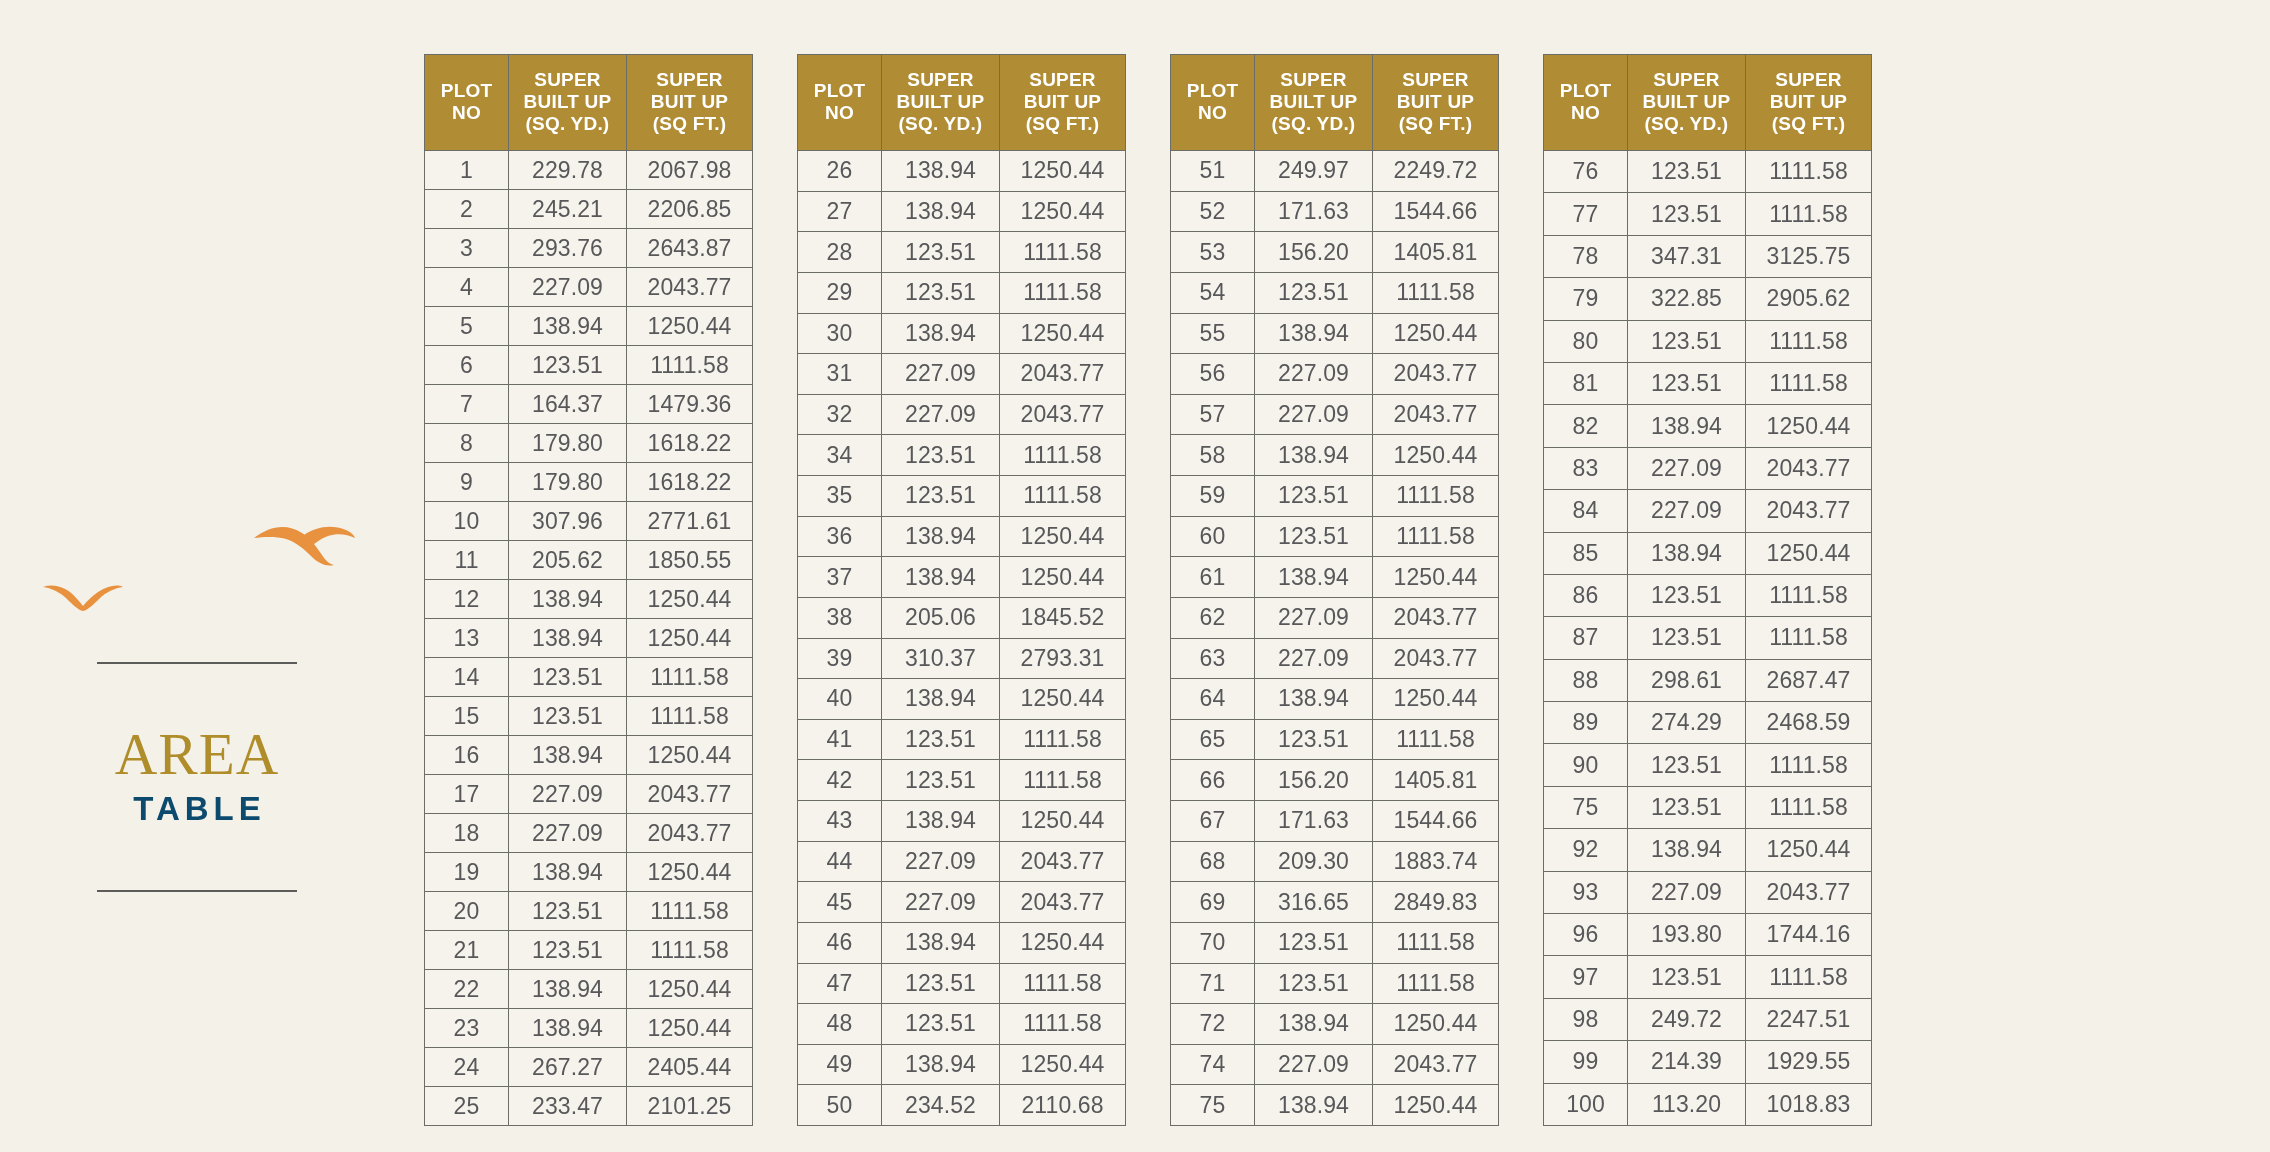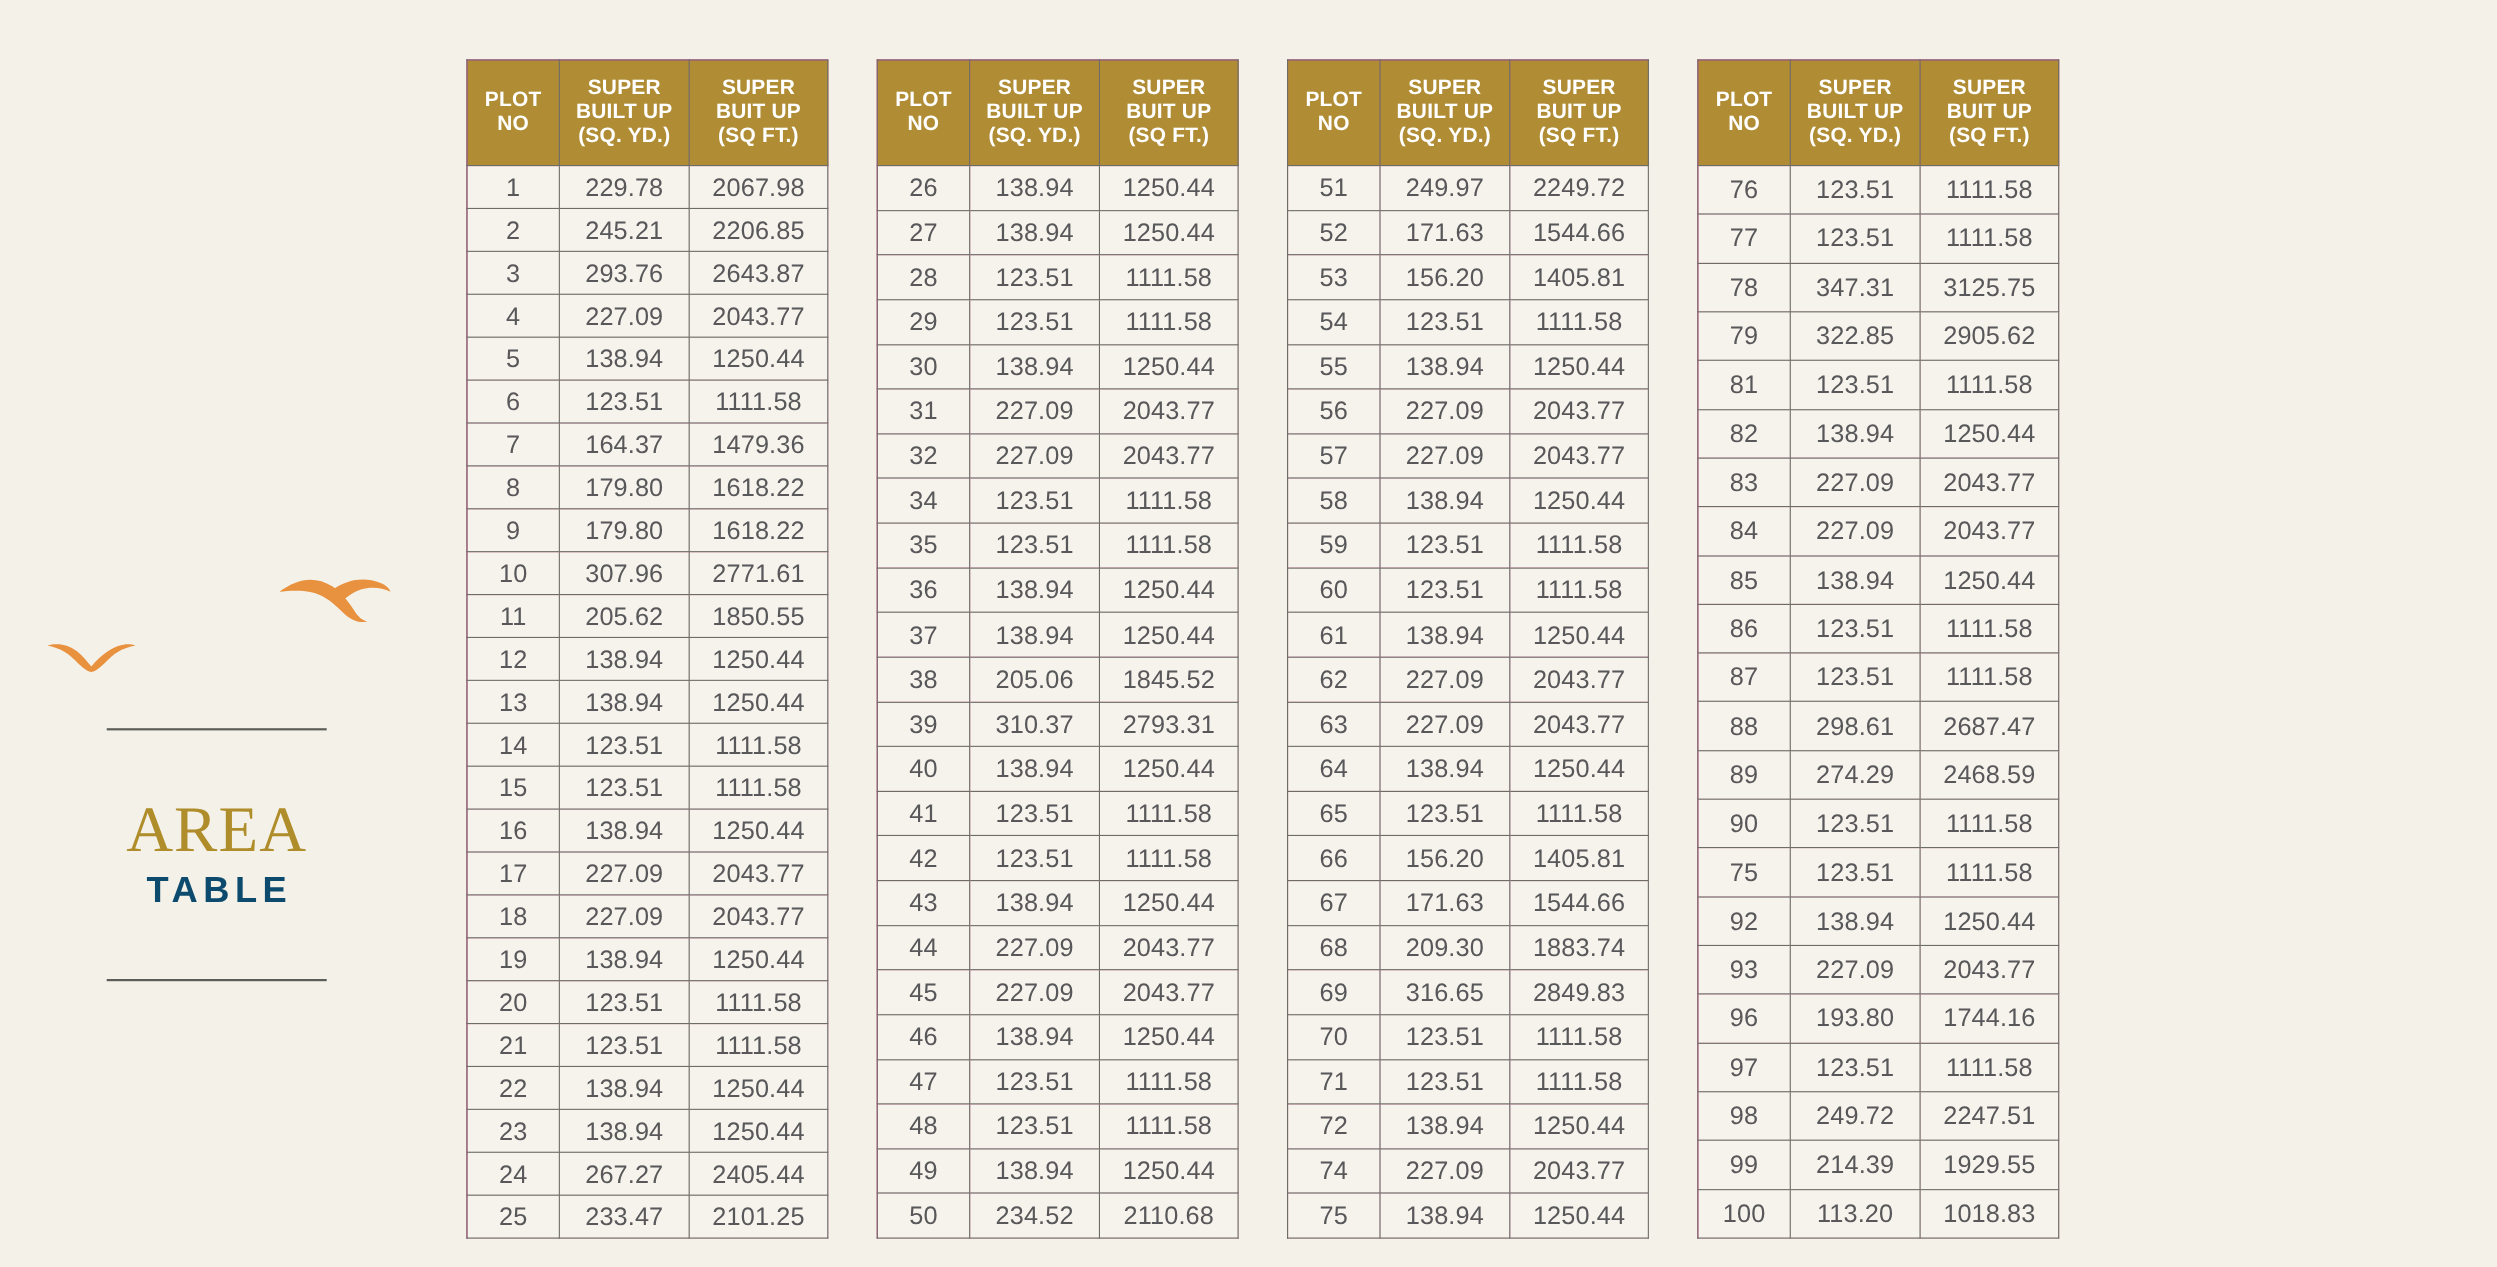--- a/index.html
+++ b/index.html
@@ -70,21 +70,21 @@
   #tables {
     position: absolute;
     left: 424px;
     top: 54px;
     display: flex;
     gap: 44px;
   }
   table.area-table {
     border-collapse: collapse;
     table-layout: fixed;
-    background: #ec4899;
+    background: #eab308;
   }
   table.area-table th,
   table.area-table td {
     border: 1px solid #6d6d68;
     text-align: center;
     font-family: "Liberation Sans", sans-serif;
   }
   table.area-table thead th {
     background: #b08d35;
     color: #ffffff;
@@ -626,20 +626,25 @@
           <td>78</td>
           <td>347.31</td>
           <td>3125.75</td>
         </tr>
         <tr>
           <td>79</td>
           <td>322.85</td>
           <td>2905.62</td>
         </tr>
         <tr>
+          <td>80</td>
+          <td>123.51</td>
+          <td>1111.58</td>
+        </tr>
+        <tr>
           <td>81</td>
           <td>123.51</td>
           <td>1111.58</td>
         </tr>
         <tr>
           <td>82</td>
           <td>138.94</td>
           <td>1250.44</td>
         </tr>
         <tr>

